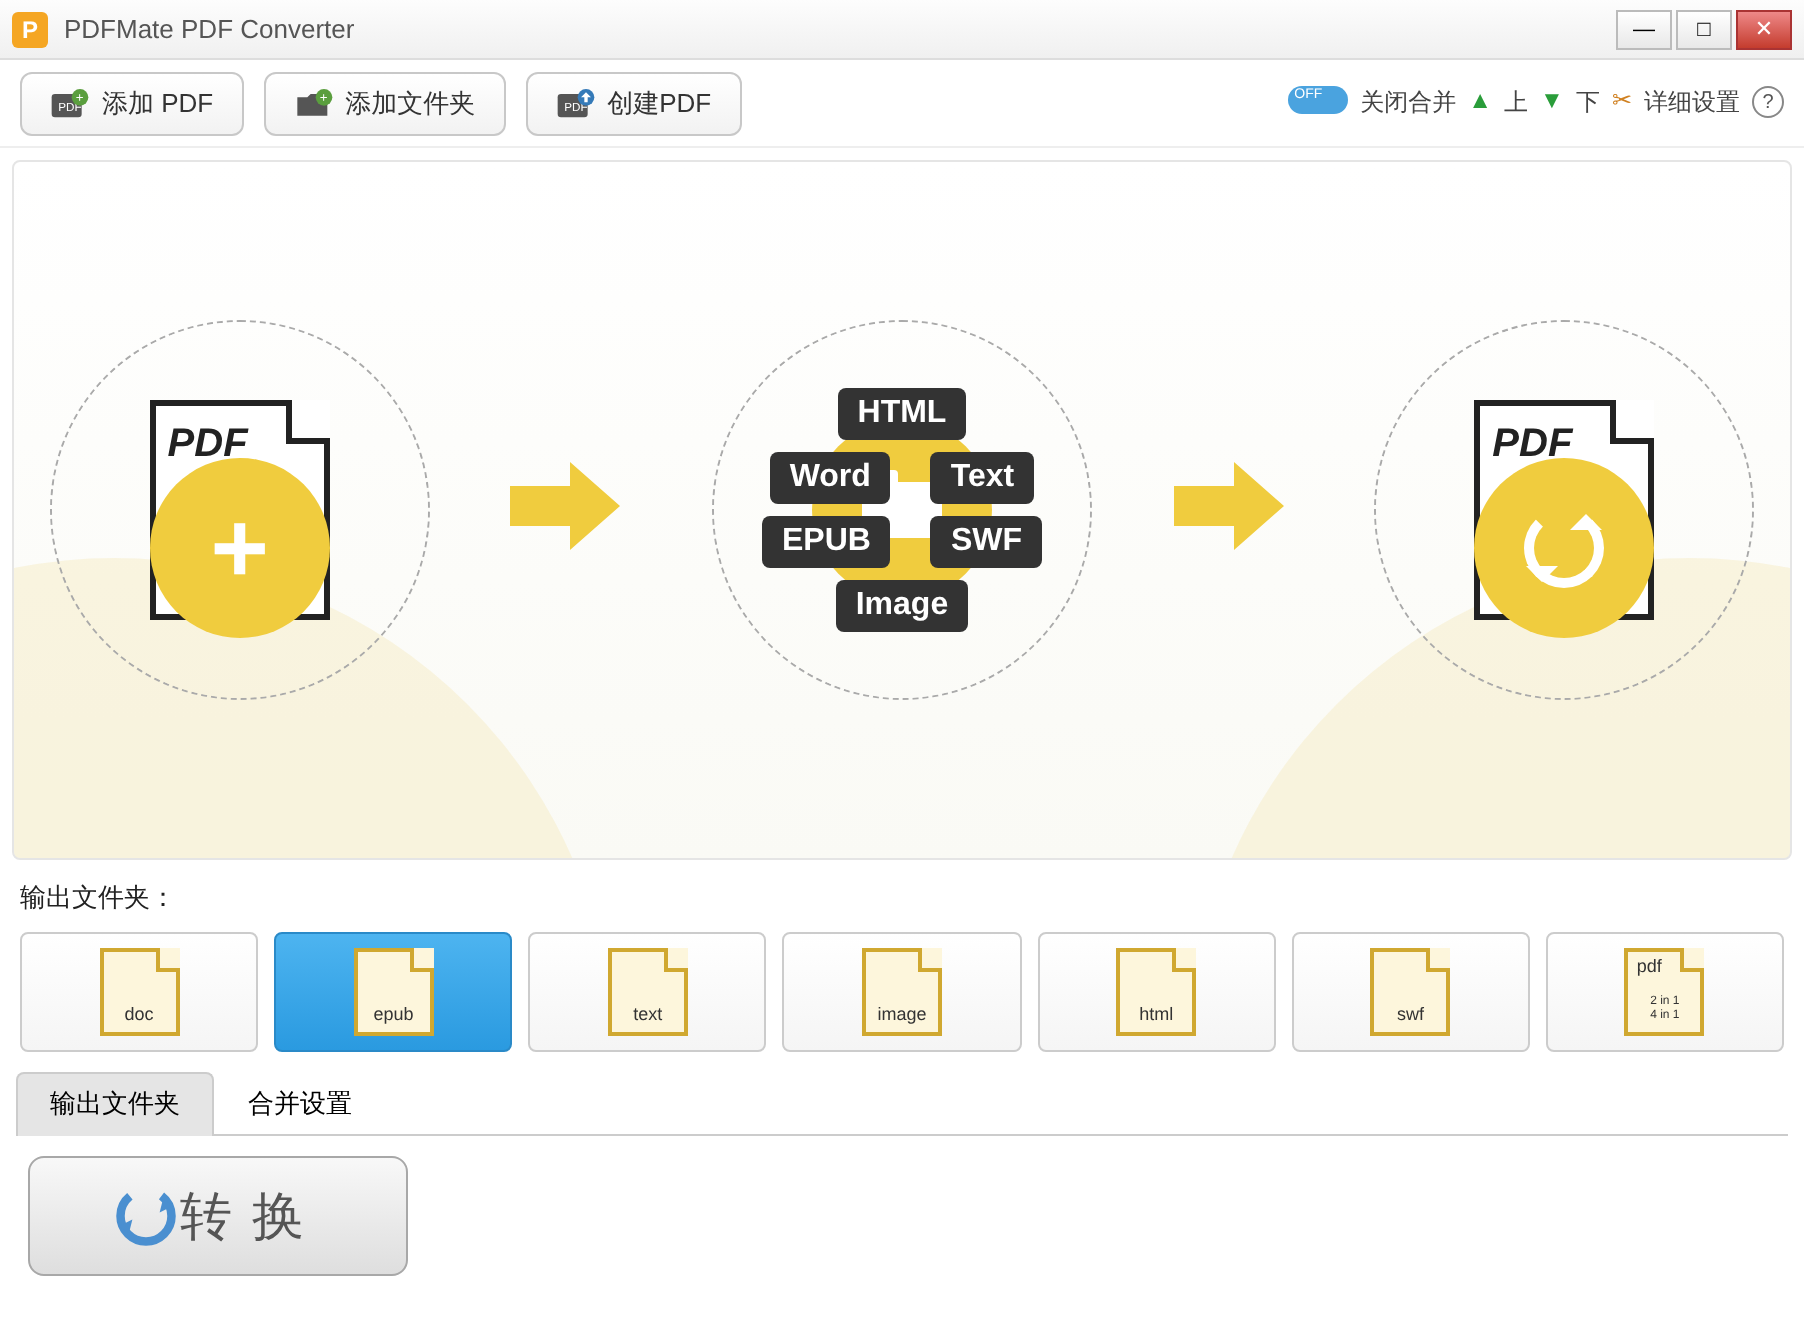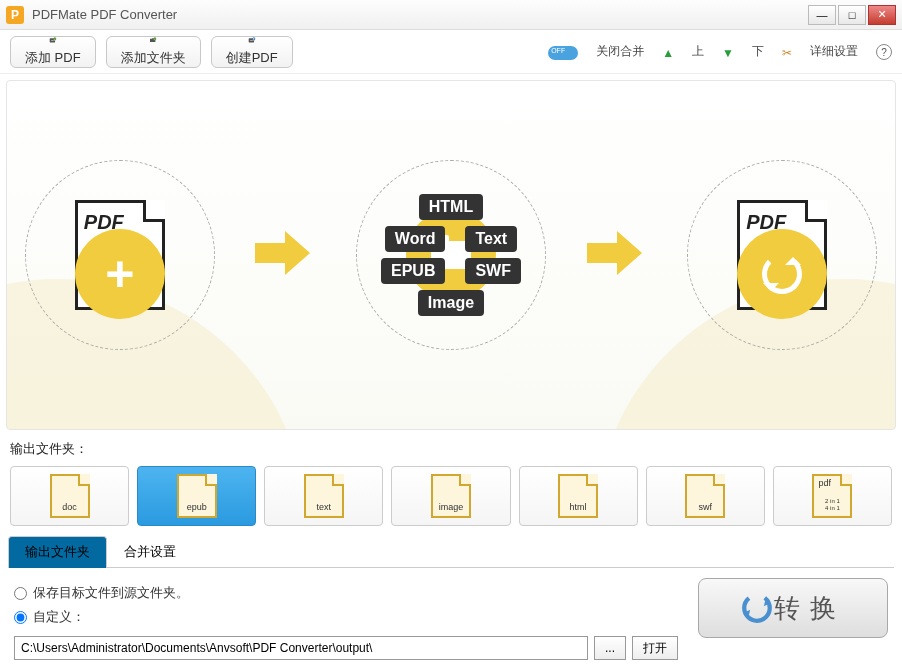--- a/index.html
+++ b/index.html
@@ -5,23 +5,23 @@
 * { margin: 0; padding: 0; box-sizing: border-box; font-family: "Microsoft YaHei", Arial, sans-serif; }
 body { background: #fff; width: 902px; height: 666px; overflow: hidden; }
 .titlebar { height: 30px; background: linear-gradient(#fdfdfd,#f0f0f0); border-bottom: 1px solid #ddd; display: flex; align-items: center; padding: 0 6px; }
 .titlebar .logo { width: 18px; height: 18px; background: #f5a623; border-radius: 3px; display: flex; align-items: center; justify-content: center; color: #fff; font-weight: bold; font-size: 12px; margin-right: 8px; }
 .titlebar .title { font-size: 13px; color: #555; flex: 1; }
 .winbtns { display: flex; gap: 2px; }
 .winbtn { width: 28px; height: 20px; border: 1px solid #bbb; background: linear-gradient(#fff,#e8e8e8); display: flex; align-items: center; justify-content: center; font-size: 11px; cursor: pointer; }
 .winbtn.close { background: linear-gradient(#e88,#c43c2e); color: #fff; border-color: #a33; }
 
 .toolbar { height: 44px; background: #fff; display: flex; align-items: center; padding: 0 10px; gap: 10px; border-bottom: 1px solid #eee; }
-.tbtn { height: 32px; padding: 0 14px; border: 1px solid #c8c8c8; border-radius: 6px; background: linear-gradient(#fff,#f2f2f2); display: flex; align-items: center; gap: 6px; font-size: 13px; color: #333; cursor: pointer; flex-direction: column; }
+.tbtn { height: 32px; padding: 0 14px; border: 1px solid #c8c8c8; border-radius: 6px; background: linear-gradient(#fff,#f2f2f2); display: flex; align-items: center; gap: 6px; font-size: 13px; color: #333; cursor: pointer; }
 .tbtn .ticon { width: 20px; height: 18px; }
-.tool-right { margin-left: auto; display: flex; align-items: flex-end; gap: 18px; font-size: 12px; color: #444; }
+.tool-right { margin-left: auto; display: flex; align-items: flex-start; gap: 6px; font-size: 12px; color: #444; }
 .toggle { width: 30px; height: 14px; background: #4aa3df; border-radius: 7px; position: relative; }
 .toggle::after { content: "OFF"; position: absolute; font-size: 7px; color: #fff; left: 3px; top: 1px; }
 .arrow-up { color: #2a9d3a; font-weight: bold; }
 .arrow-down { color: #2a9d3a; font-weight: bold; }
 .helpicon { width: 16px; height: 16px; border: 1px solid #888; border-radius: 50%; display: flex; align-items: center; justify-content: center; font-size: 10px; color: #555; }
 
 .stage { height: 350px; background: linear-gradient(#fff,#fafaf5); border: 1px solid #e5e5e5; margin: 6px; border-radius: 4px; display: flex; align-items: center; justify-content: space-around; position: relative; overflow: hidden; }
 .stage::before, .stage::after { content: ""; position: absolute; width: 500px; height: 500px; background: #f4e9b8; border-radius: 50%; opacity: 0.4; }
 .stage::before { left: -200px; bottom: -350px; }
 .stage::after { right: -200px; bottom: -350px; }
@@ -49,21 +49,21 @@
 
 .formats-label { font-size: 13px; padding: 4px 10px; color: #222; }
 .format-bar { display: flex; gap: 8px; padding: 4px 10px 10px; }
 .fmt-btn { flex: 1; height: 60px; border: 1px solid #ccc; border-radius: 4px; background: linear-gradient(#fff,#f5f5f5); display: flex; align-items: center; justify-content: center; cursor: pointer; }
 .fmt-btn.active { background: linear-gradient(#4db4f0,#2a9ae0); border-color: #2a8ac8; }
 .fmt-icon { width: 40px; height: 44px; border: 2px solid #d0a830; background: #fdf6dc; position: relative; display: flex; align-items: flex-end; justify-content: center; font-size: 9px; color: #333; padding-bottom: 4px; }
 .fmt-icon .fold2 { position: absolute; top: -2px; right: -2px; width: 12px; height: 12px; background: #fdf6dc; border-left: 2px solid #d0a830; border-bottom: 2px solid #d0a830; }
 
 .tabs { display: flex; border-bottom: 1px solid #ccc; margin: 0 8px; }
 .tab { padding: 6px 16px; font-size: 13px; border: 1px solid transparent; border-bottom: none; cursor: pointer; color: #000000; }
-.tab.active { border-color: #ccc; background: #0369a1; border-radius: 4px 4px 0 0; margin-bottom: -1px; color: #000; }
+.tab.active { border-color: #ccc; background: #e5e5e5; border-radius: 4px 4px 0 0; margin-bottom: -1px; color: #000; }
 
 .bottom { display: flex; padding: 10px 14px; gap: 20px; align-items: flex-start; }
 .options { flex: 1; font-size: 13px; color: #333; }
 .options .row { display: flex; align-items: center; gap: 6px; margin: 6px 0; }
 .path-row { display: flex; gap: 6px; align-items: center; margin-top: 10px; }
 .path-input { flex: 1; height: 24px; border: 1px solid #999; padding: 0 6px; font-size: 12px; }
 .dots-btn, .open-btn { height: 24px; padding: 0 10px; border: 1px solid #999; background: linear-gradient(#fff,#eee); font-size: 12px; cursor: pointer; }
 .convert-btn { width: 190px; height: 60px; border: 1px solid #a8a8a8; border-radius: 8px; background: linear-gradient(#f8f8f8,#dedede); display: flex; align-items: center; justify-content: center; font-size: 26px; color: #555; cursor: pointer; letter-spacing: 10px; }
 .convert-icon { width: 34px; height: 34px; }
 </style>
@@ -219,35 +219,20 @@
       </div>
     </div>
 </div>
 
 <div class="tabs">
   <div class="tab active">输出文件夹</div>
   <div class="tab">合并设置</div>
 </div>
 
 <div class="bottom">
-  <div class="options">
-    <div class="row">
-      <input type="radio" name="out" style="">
-      <span>保存目标文件到源文件夹。</span>
-    </div>
-    <div class="row">
-      <input type="radio" name="out" checked="" style="">
-      <span>自定义：</span>
-    </div>
-    <div class="path-row">
-      <input class="path-input" value="C:\Users\Administrator\Documents\Anvsoft\PDF Converter\output\" style="">
-      <button class="dots-btn">...</button>
-      <button class="open-btn">打开</button>
-    </div>
-  </div>
   <div class="convert-btn">
     <svg class="convert-icon" viewBox="0 0 40 40">
         <circle cx="20" cy="20" r="15" fill="none" stroke="#4a8fd0" stroke-width="5" stroke-dasharray="60 20"></circle>
         <path d="M30 10 L36 14 L28 18 Z" fill="#4a8fd0"></path>
         <path d="M10 30 L4 26 L12 22 Z" fill="#4a8fd0"></path>
       </svg>
     <span>转换</span>
   </div>
 </div>
 

